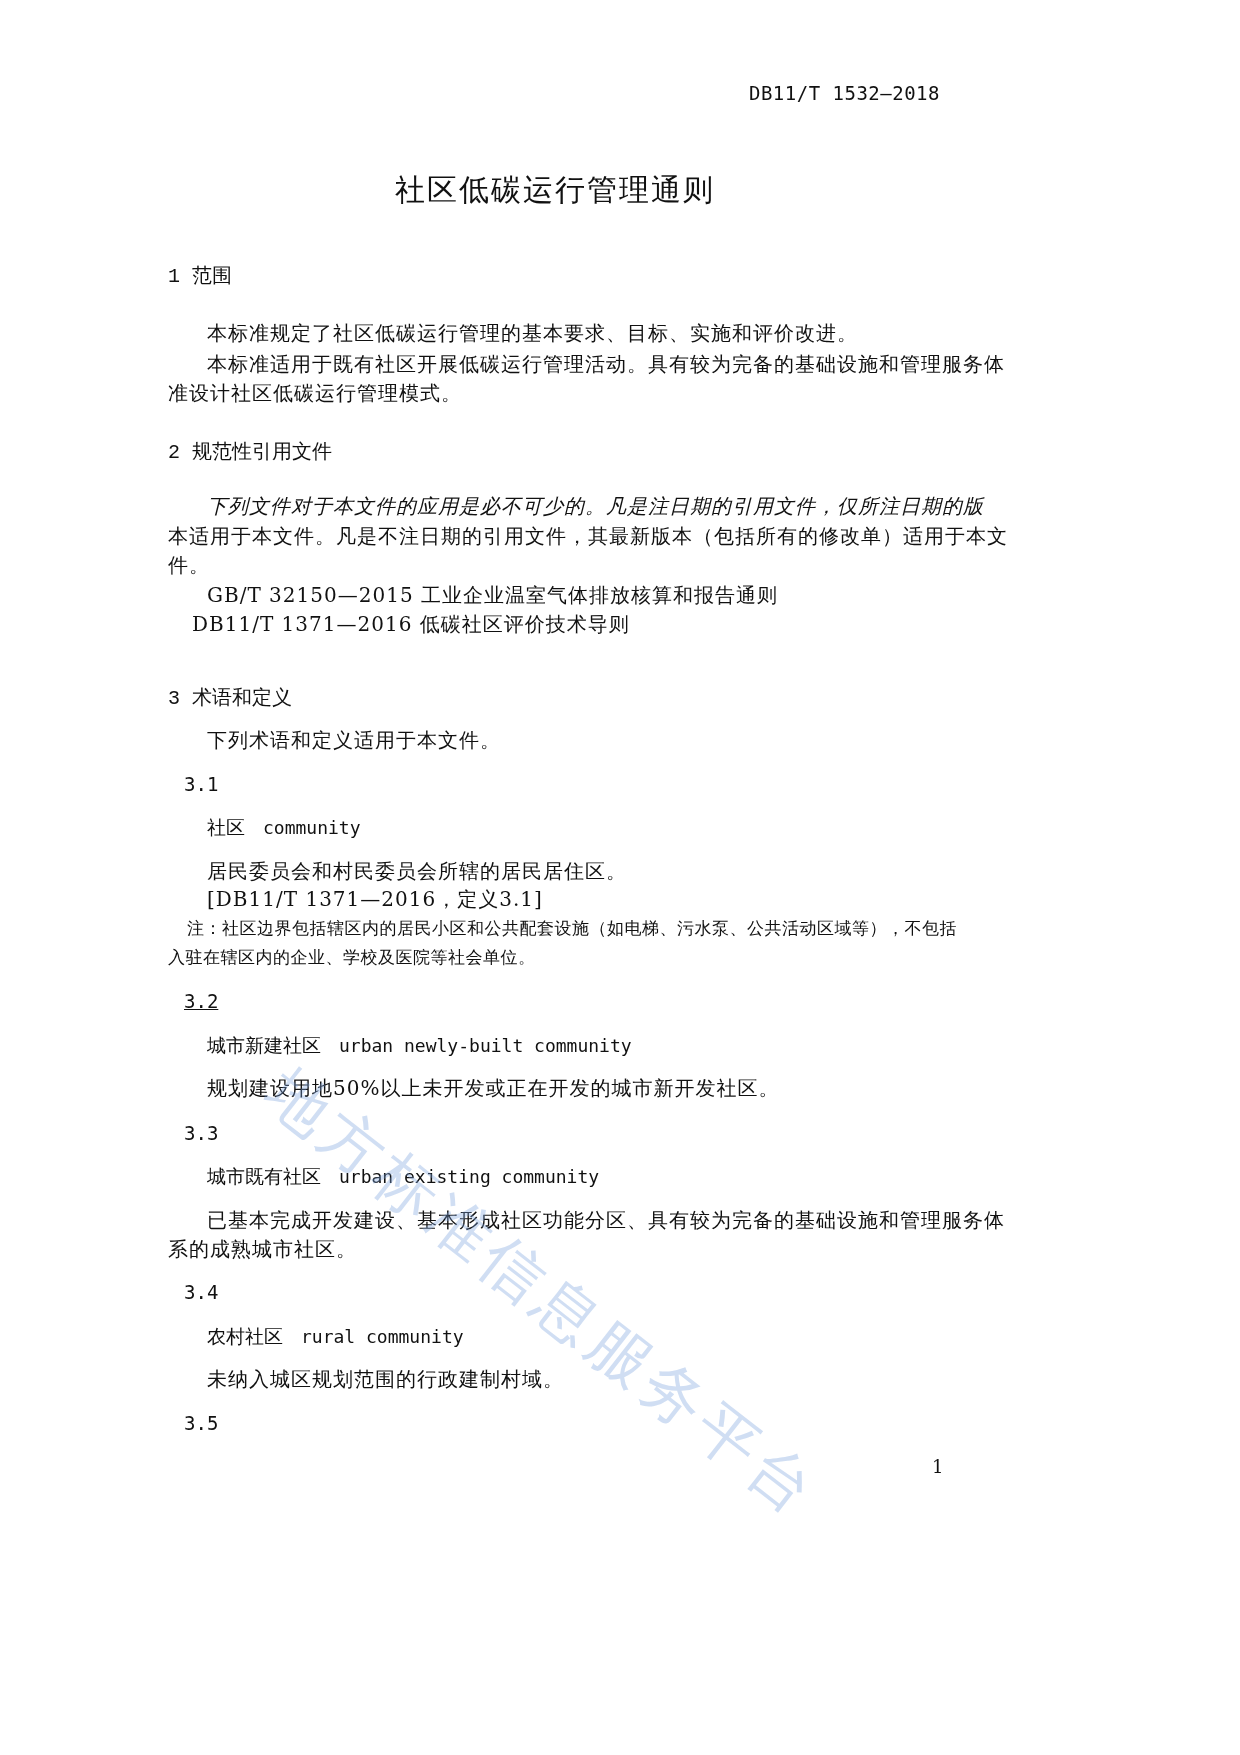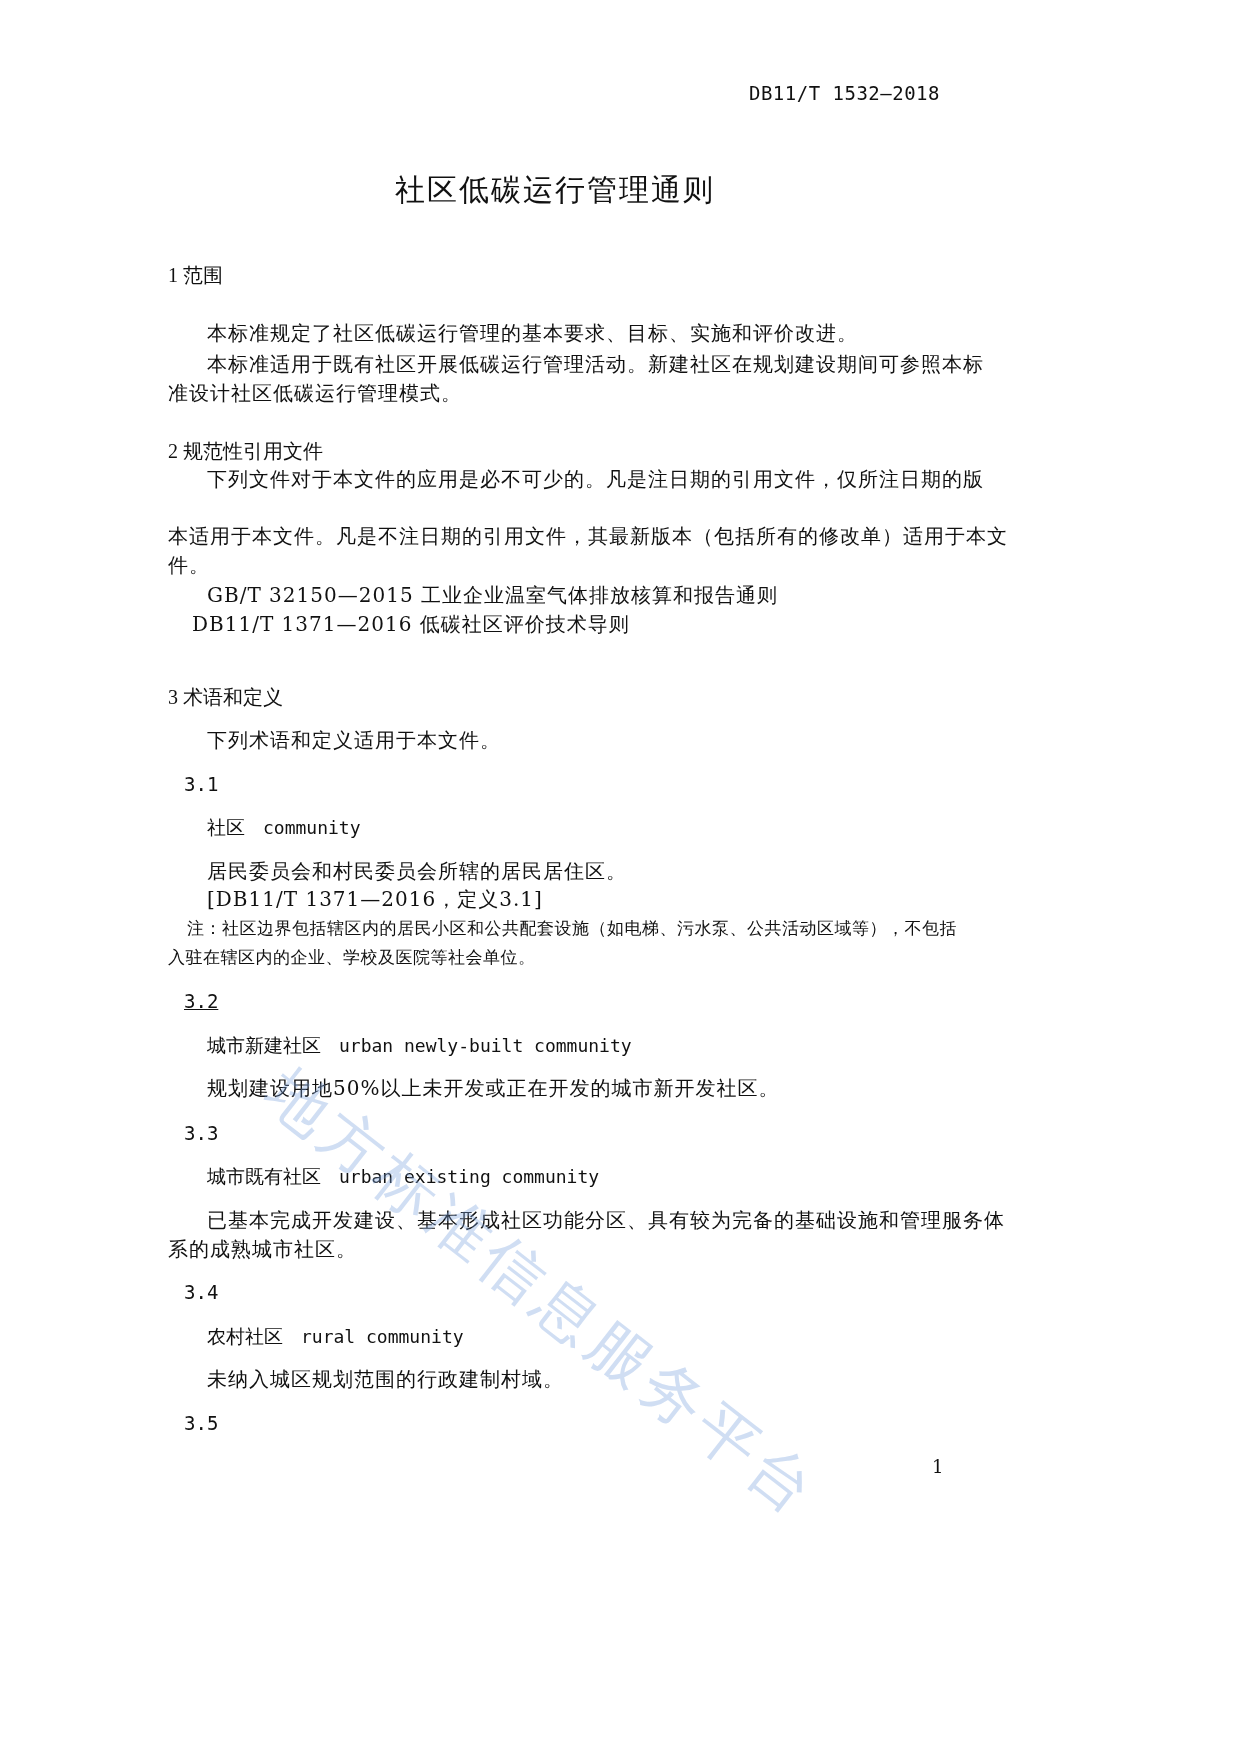--- a/index.html
+++ b/index.html
@@ -1,43 +1,43 @@
 <!DOCTYPE html>
 <html><head>
 <meta charset="utf-8">
 <style>
   html, body { margin: 0; padding: 0; background: #ffffff; }
   body { width: 1240px; height: 1755px; position: relative; overflow: hidden; color: #111; }
   .abs { position: absolute; white-space: nowrap; }
   .std { font-family: "DejaVu Sans Mono", "Liberation Mono", monospace; font-size: 19px; letter-spacing: 0.5px; }
   .title { font-family: "DejaVu Sans", sans-serif; font-size: 30px; letter-spacing: 2px; }
-  .heading { font-family: Liberation Serif, serif; font-size: 20px; }
+  .heading { font-family: Liberation Mono, monospace; font-size: 20px; }
   .body { font-family: "DejaVu Serif", "Liberation Serif", serif; font-size: 20px; letter-spacing: 1px; }
   .note { font-family: "DejaVu Serif", "Liberation Serif", serif; font-size: 17px; letter-spacing: 0.5px; }
   .term { font-family: "DejaVu Sans", sans-serif; font-size: 19px; }
   .term .en { font-family: "DejaVu Sans Mono", monospace; font-size: 18px; margin-left: 18px; }
   .num { font-family: "DejaVu Sans Mono", monospace; font-size: 19px; margin-left: 16px; }
   .pageno { font-family: "DejaVu Serif", serif; font-size: 18px; }
   .watermark { position: absolute; left: 300px; top: 1050px; font-family: "DejaVu Sans", sans-serif;
     font-size: 62px; color: rgba(120,160,220,0.35); transform: rotate(38deg); transform-origin: left top;
     letter-spacing: 6px; pointer-events: none; }
 </style>
 </head>
 <body>
 
 <div class="abs std" style="right:300px; top:82px;">DB11/T 1532—2018</div>
 <div class="abs title" style="left:0; width:1110px; text-align:center; top:170px;">社区低碳运行管理通则</div>
 
 <div class="abs heading" style="left:168px; top:262px;">1  范围</div>
 <div class="abs body" style="left:207px; top:320px;">本标准规定了社区低碳运行管理的基本要求、目标、实施和评价改进。</div>
-<div class="abs body" style="left:207px; top:351px;">本标准适用于既有社区开展低碳运行管理活动。新建社区在规划建设期间可参照本标</div>
+<div class="abs body" style="left:207px; top:351px;">本标准适用于既有社区开展低碳运行管理活动。具有较为完备的基础设施和管理服务体</div>
 <div class="abs body" style="left:168px; top:380px;">准设计社区低碳运行管理模式。</div>
 
 <div class="abs heading" style="left:168px; top:438px;">2  规范性引用文件</div>
-<div class="abs body" style="left:207px; top:466px;">下列文件对于本文件的应用是必不可少的。凡是注日期的引用文件，仅所注日期的版</div>
+<div class="abs body" style="left:207px; top:493px;font-style:italic;">下列文件对于本文件的应用是必不可少的。凡是注日期的引用文件，仅所注日期的版</div>
 <div class="abs body" style="left:168px; top:523px;">本适用于本文件。凡是不注日期的引用文件，其最新版本（包括所有的修改单）适用于本文</div>
 <div class="abs body" style="left:168px; top:552px;">件。</div>
 <div class="abs body" style="left:207px; top:582px;">GB/T 32150—2015 工业企业温室气体排放核算和报告通则</div>
 <div class="abs body" style="left:192px; top:611px;">DB11/T 1371—2016 低碳社区评价技术导则</div>
 
 <div class="abs heading" style="left:168px; top:684px;">3  术语和定义</div>
 <div class="abs body" style="left:207px; top:727px;">下列术语和定义适用于本文件。</div>
 
 <div class="abs num" style="left:168px; top:773px;">3.1</div>
 <div class="abs term" style="left:207px; top:815px;"><span>社区</span><span class="en">community</span></div>

